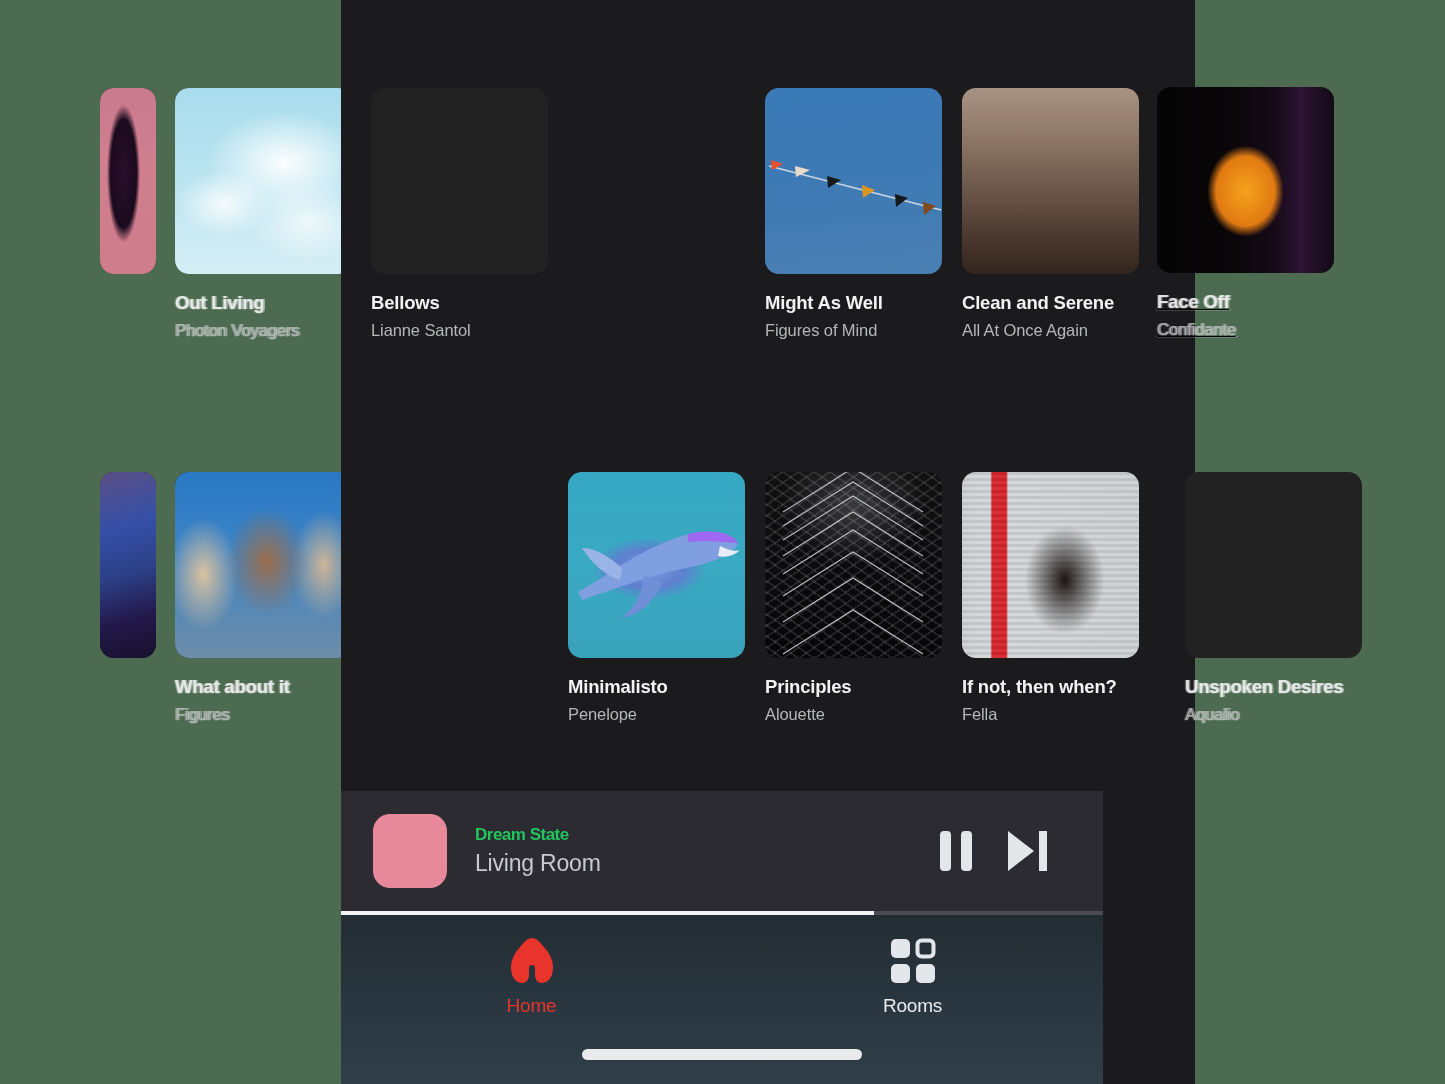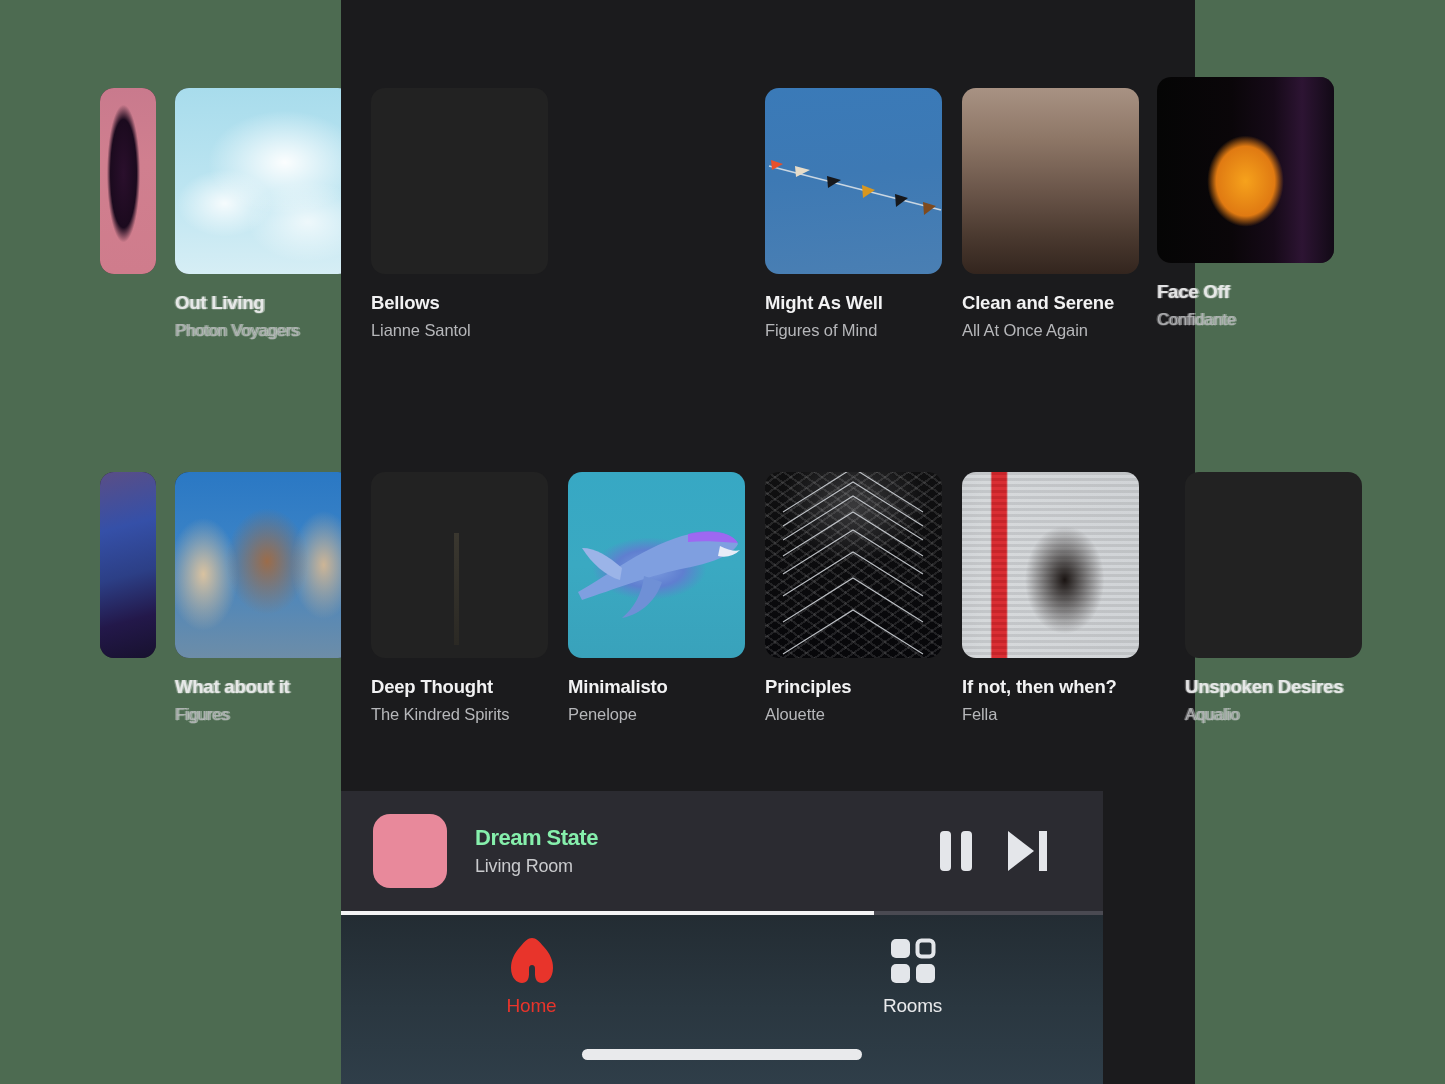--- a/index.html
+++ b/index.html
@@ -55,22 +55,22 @@
   
   #nowplaying {
     position:absolute; left:0; bottom:173px; width:762px; height:120px;
     background:#2b2b31; display:flex; align-items:center; padding:0 32px;
   }
   #np-art {
     width:74px; height:74px; border-radius:17px; overflow:hidden;
     position:relative; flex:0 0 auto; background:#e8899b;
   }
   #np-meta { margin-left:28px; flex:1 1 auto; min-width:0; }
-  #np-title { font-size:22px; font-weight:bold; color:#86efac; letter-spacing:-0.5px; }
-  #np-room { font-size:18px; color:#c9cacd; margin-top:5px; letter-spacing:-0.2px; }
+  #np-title { font-size:17px; font-weight:bold; color:#22c55e; letter-spacing:-0.5px; }
+  #np-room { font-size:23px; color:#c9cacd; margin-top:5px; letter-spacing:-0.2px; }
   #np-controls { display:flex; align-items:center; gap:36px; margin-right:24px; }
   .np-btn { cursor:pointer; display:flex; align-items:center; }
   .pause-bar { width:11px; height:40px; border-radius:4px; background:#e4e6ea; }
   .pause-bar + .pause-bar { margin-left:10px; }
   .next-tri {
     width:0;height:0;border-left:26px solid #e4e6ea;
     border-top:20px solid transparent;border-bottom:20px solid transparent;
   }
   .next-bar { width:8px; height:40px; background:#e4e6ea; margin-left:5px; }
 
@@ -216,27 +216,20 @@
     </div>
     <div class="card" style="left:621px;top:88px;">
       <div class="art">
           <div class="layer a-water"></div>
         </div>
       <div class="ctitle">Clean and Serene</div>
       <div class="csub">All At Once Again</div>
     </div>
 
 
-    <div class="card" style="left:30px;top:472px;">
-      <div class="art">
-          <div class="layer a-palm"></div>
-        </div>
-      <div class="ctitle">Deep Thought</div>
-      <div class="csub">The Kindred Spirits</div>
-    </div>
     <div class="card" style="left:227px;top:472px;">
       <div class="art">
         <div class="layer a-shark"></div>
         <svg viewBox="0 0 177 186" style="position:absolute;inset:0;">
           <path d="M10 120 C40 104 78 72 122 62 C148 57 166 62 170 72 C164 84 140 92 118 96 C86 102 44 118 14 128 Z" fill="#7f9fe0"></path>
           <path d="M120 62 C142 56 164 60 170 71 C158 70 138 68 120 70 Z" fill="#a855f7" opacity=".75"></path>
           <path d="M54 96 C40 84 28 76 14 76 C24 92 38 104 52 108 Z" fill="#9bb4e8"></path>
           <path d="M76 104 C74 122 66 136 54 146 C74 142 88 128 94 110 Z" fill="#6f90d6"></path>
           <path d="M152 74 C160 78 168 80 172 78 C166 84 158 86 150 84 Z" fill="#e7ecf7"></path>
         </svg>
@@ -311,21 +304,21 @@
             <rect x="1" y="26" width="19" height="19" rx="5" fill="#e3e6ea"></rect>
             <rect x="26" y="26" width="19" height="19" rx="5" fill="#e3e6ea"></rect>
           </svg>
         </span>
         <span class="tlabel">Rooms</span>
       </div>
       <div id="home-ind"></div>
     </div>
   </div>
 
-  <div class="card ghost bleed right" style="left:1157px;top:77px;">
+  <div class="card ghost bleed right" style="left:1157px;top:87px;text-decoration:underline;">
     <div class="art">
         <div class="layer a-bird"></div>
       </div>
     <div class="ctitle">Face Off</div>
     <div class="csub">Confidante</div>
   </div>
   <div class="card ghost bleed right" style="left:1157px;top:472px;padding-left:28px;">
     <div class="art">
         <div class="layer a-blueman"></div>
       </div>

